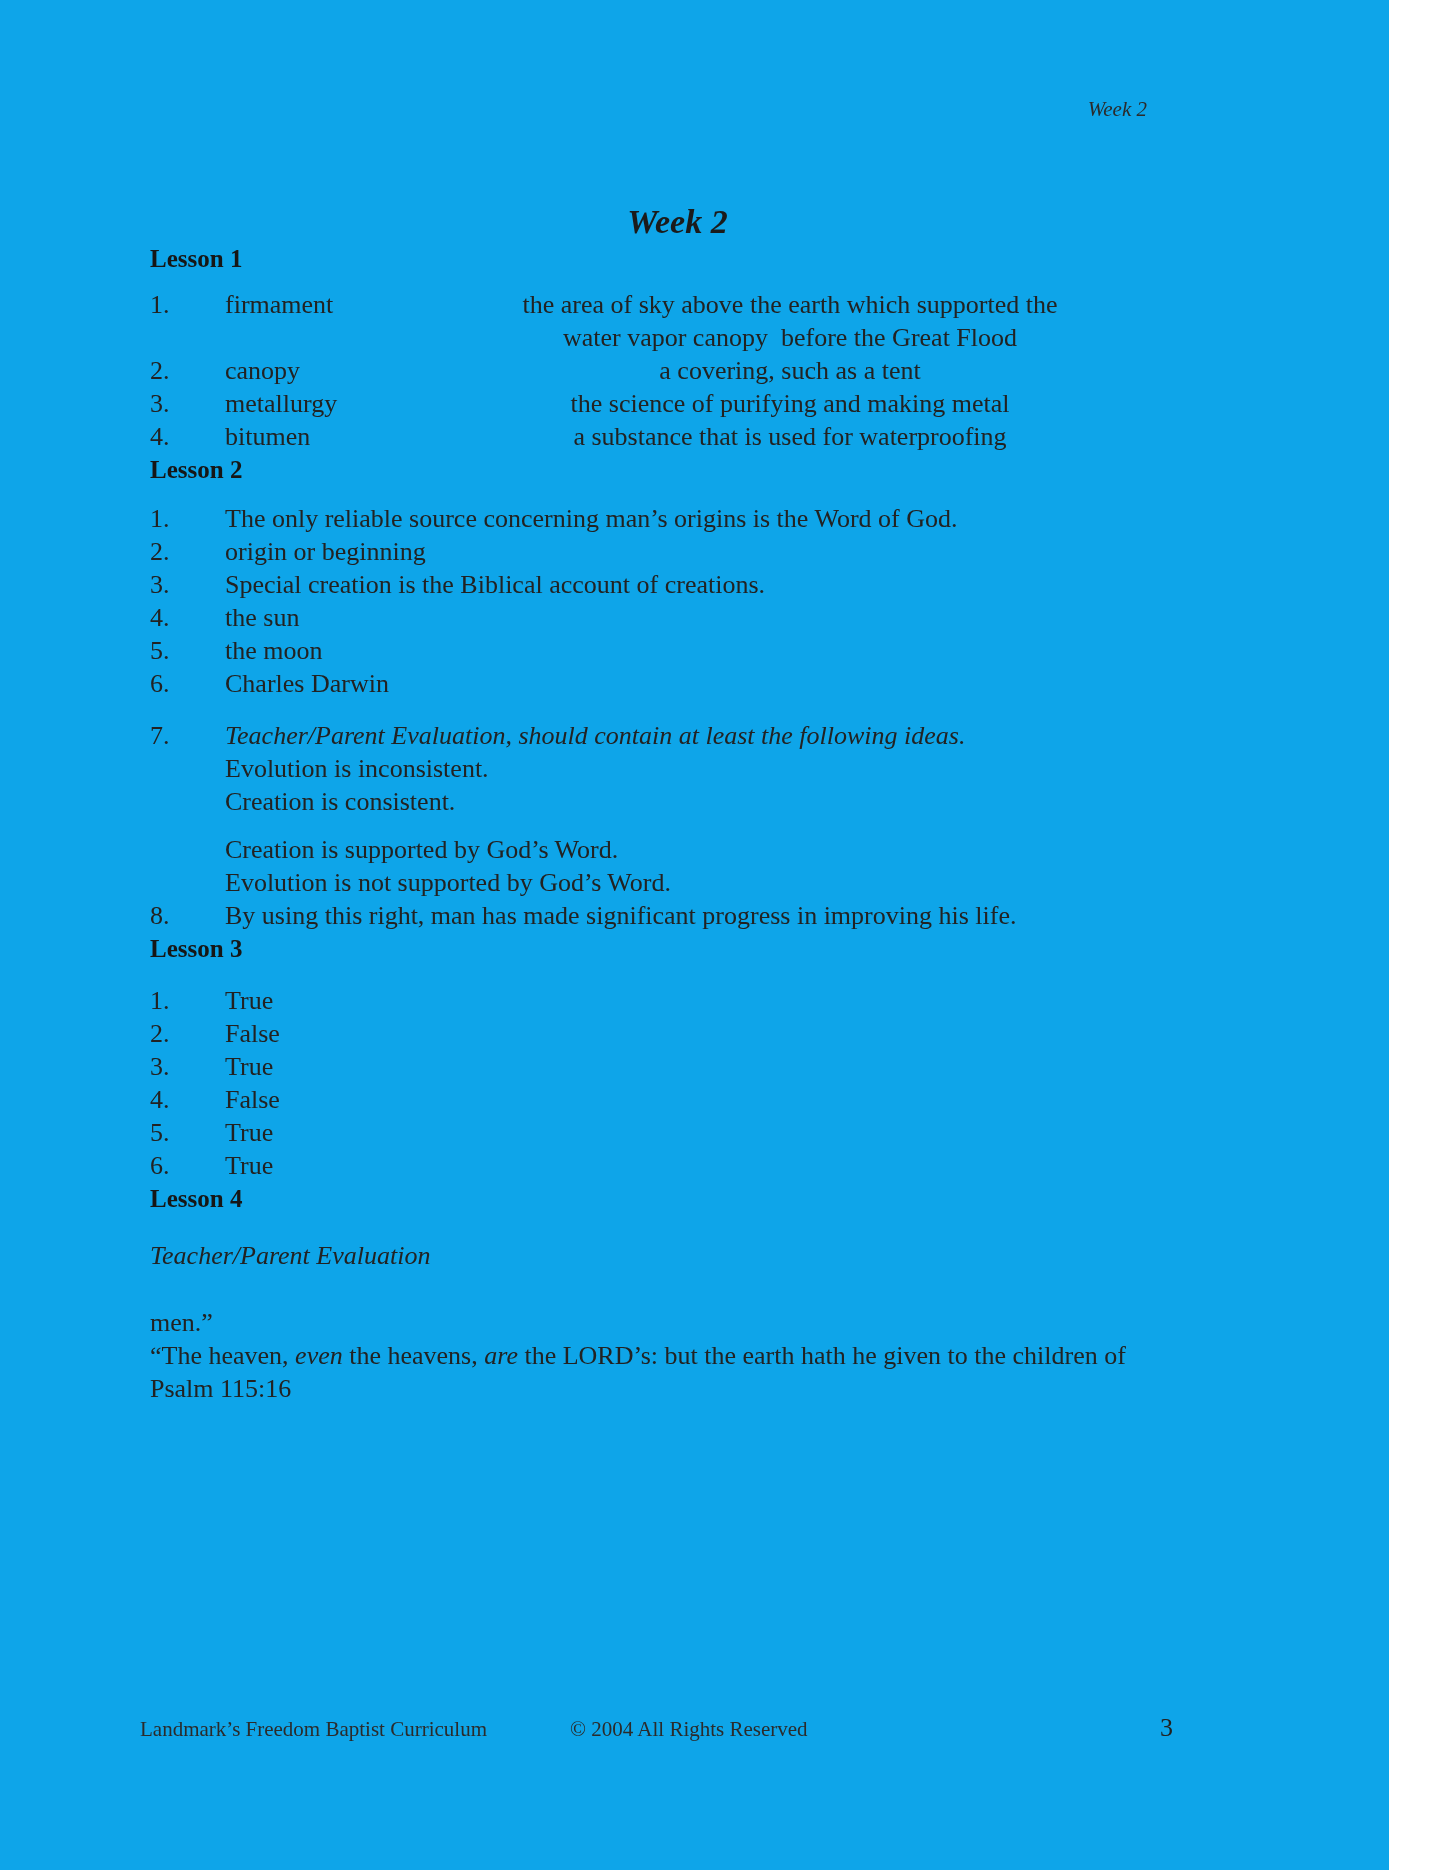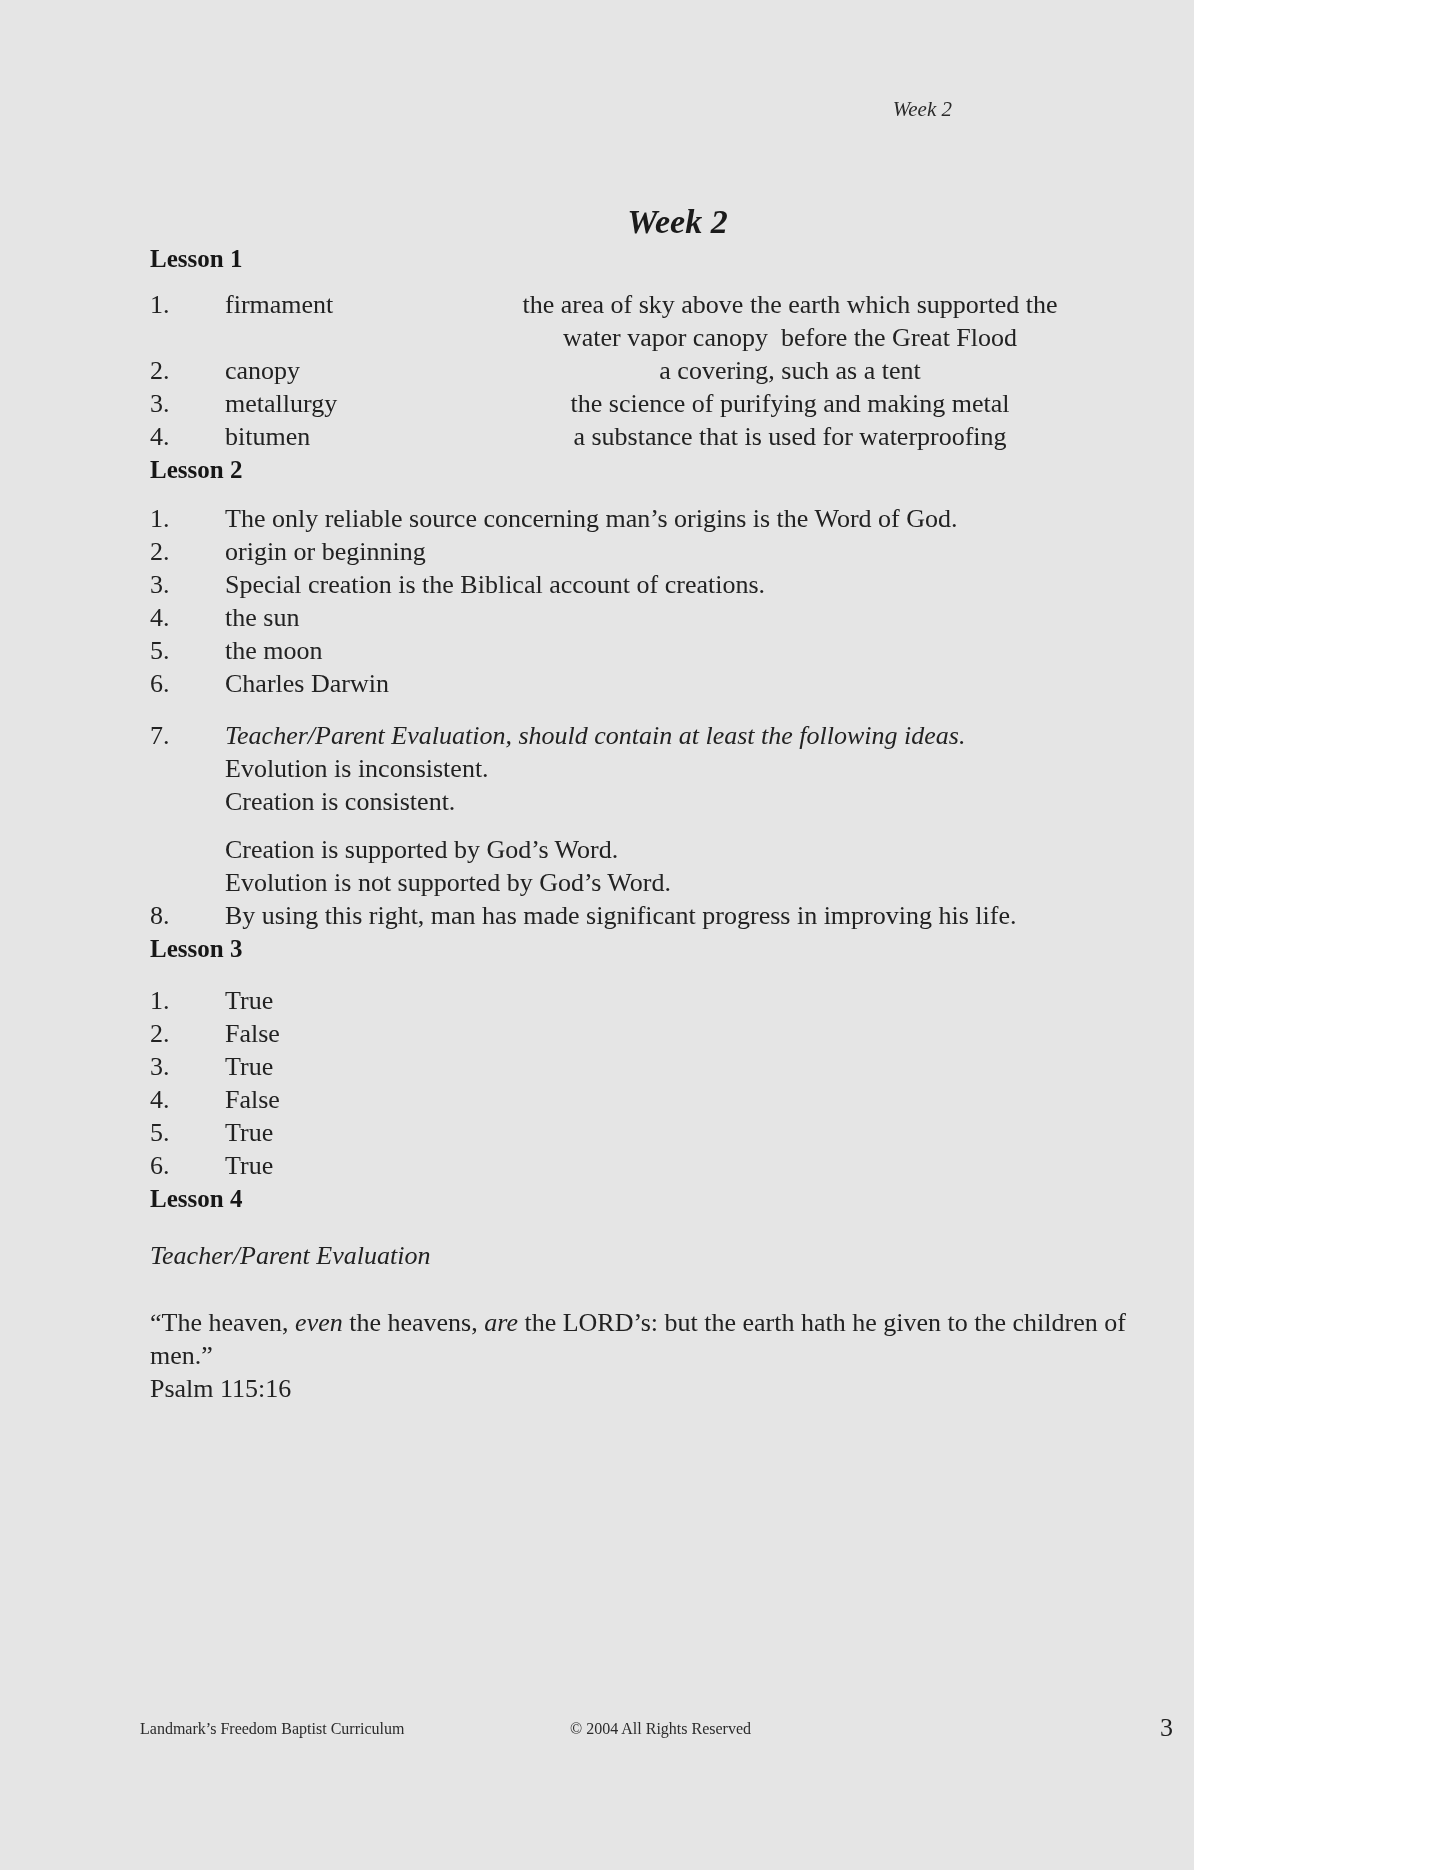--- a/index.html
+++ b/index.html
@@ -1,20 +1,20 @@
 <!DOCTYPE html>
 <html><head>
 <meta charset="utf-8">
 <style>
   html, body { margin: 0; padding: 0; background: #ffffff; }
   .page {
     position: relative;
-    width: 1194px;
+    width: 1389px;
     height: 1870px;
-    background: #e5e5e5;
+    background: #0ea5e9;
     font-family: "Liberation Serif", serif;
     font-size: 26px;
     line-height: 33px;
     color: #222222;
     overflow: hidden;
   }
   .running-head {
     position: absolute;
     top: 96px;
     right: 242px;
@@ -53,21 +53,21 @@
   .term { width: 245px; flex: 0 0 245px; }
   .def { white-space: pre-wrap; width: 640px; text-align: center; }
   .row-7 { margin-top: 19px; }
   .block-gap { margin-top: 15px; }
   .italic-line { font-style: italic; }
   .eval-label { margin-top: 24px; font-style: italic; }
   .quote { margin-top: 34px; width: 1060px; }
   .footer-left, .footer-center {
     position: absolute;
     top: 1716px;
-    font-size: 16px;
+    font-size: 21px;
     line-height: 26px;
     color: #2b2b2b;
   }
   .footer-left { left: 140px; }
   .footer-center { left: 570px; }
   .footer-page {
     position: absolute;
     top: 1712px;
     left: 1160px;
     font-size: 26px;
@@ -180,22 +180,22 @@
       <div class="row">
         <span class="num">6.</span>
         <span class="text">True</span>
       </div>
     </div>
 
     <h2 class="lesson-heading h-lesson4">Lesson 4</h2>
     <div class="eval-label">Teacher/Parent Evaluation</div>
 
     <div class="quote">
+      <div>men.”</div>
       <div><span>“The heaven, </span><i>even</i><span> the heavens, </span><i>are</i><span> the LORD’s: but the earth hath he given to the children of</span></div>
-      <div>men.”</div>
       <div>Psalm 115:16</div>
     </div>
 
   </div>
 
   <div class="footer-left">Landmark’s Freedom Baptist Curriculum</div>
   <div class="footer-center">© 2004 All Rights Reserved</div>
   <div class="footer-page">3</div>
 
 </div>

